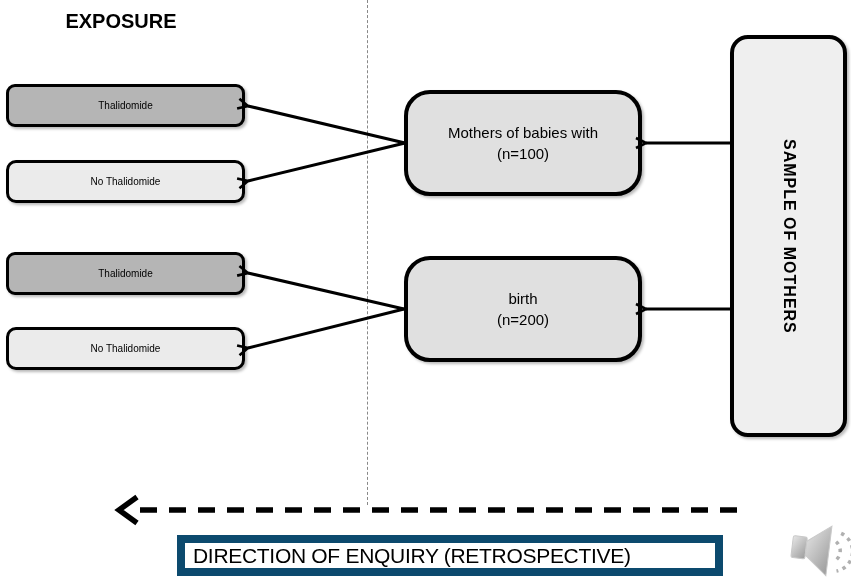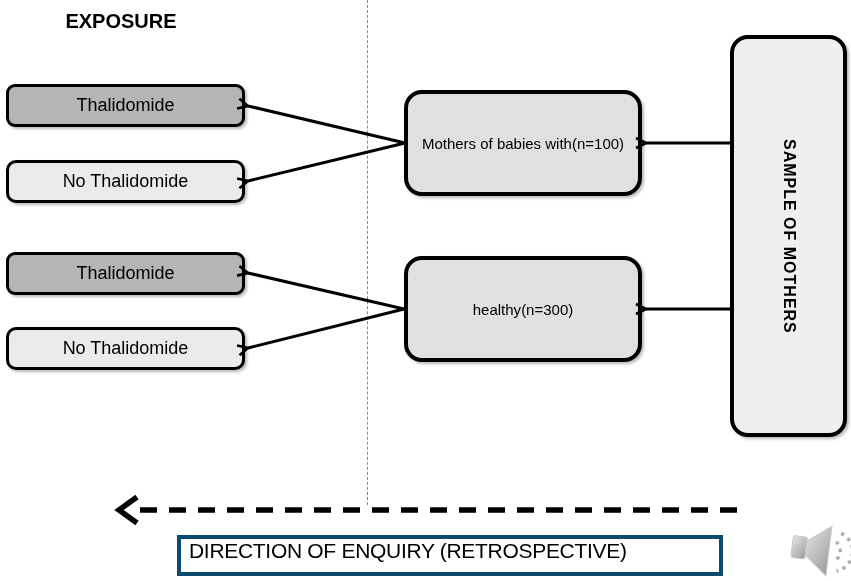--- a/index.html
+++ b/index.html
@@ -12,50 +12,50 @@
     position:absolute; font-weight:bold; font-size:20px; line-height:24px;
     text-align:center; letter-spacing:0px;
   }
   .hdr-exposure { left:21px; top:9px; width:200px; }
   .hdr-outcome  { left:423px; top:3px; width:200px; }
   .box {
     position:absolute; border:3px solid #000; display:flex;
     align-items:center; justify-content:center; text-align:center;
     box-shadow:2px 2px 3px rgba(0,0,0,0.28);
   }
-  .exp-box { left:6px; width:239px; height:43px; border-radius:9px; font-size:18px; }
+  .exp-box { left:6px; width:239px; height:43px; border-radius:9px; font-size:10px; }
   .exp-dark  { background:#b5b5b5; }
   .exp-light { background:#ebebeb;border-radius:10px; }
   .exp-1 { top:84px; }
   .exp-2 { top:160px; }
   .exp-3 { top:252px; }
   .exp-4 { top:327px; }
   .out-box {
-    left:404px; width:238px; height:106px; border-radius:18px;
+    left:404px; width:238px; height:106px; border-radius:26px;
     border-width:4px; background:#e0e0e0; font-size:15px; line-height:21px;
-    flex-direction:row;
+    flex-direction:column;
   }
   .out-1 { top:90px; }
   .out-2 { top:256px; }
   .sample-box {
     left:730px; top:35px; width:117px; height:402px; border-radius:18px;
     border-width:4px; background:#efefef;
   }
   .sample-text {
     writing-mode:vertical-rl; font-weight:bold; font-size:16px;
     letter-spacing:1px; white-space:nowrap;
   }
   .divider {
     position:absolute; left:367px; top:0; height:505px; width:0;
     border-left:1px dashed #888;
   }
   .arrow-layer { position:absolute; left:0; top:0; width:851px; height:581px; pointer-events:none; }
   .dir-box {
     position:absolute; left:177px; top:535px; width:546px; height:41px;
-    border:4px solid #0c4a6e; background:#fff; display:flex; 
+    border:8px solid #0c4a6e; background:#fff; display:flex; align-items:center;
     padding-left:8px; font-size:21px; letter-spacing:-0.3px; white-space:nowrap;
   }
   .audio-icon { position:absolute; left:773px; top:513px; width:78px; height:68px; cursor:pointer; }
 </style>
 </head>
 <body>
 
 <div class="stage">
 
   <div class="hdr hdr-exposure">EXPOSURE</div>
@@ -73,22 +73,22 @@
   </div>
   <div class="box exp-box exp-light exp-4">
     <span>No Thalidomide</span>
   </div>
 
   <div class="box out-box out-1">
     <div>Mothers of babies with</div>
     <div>(n=100)</div>
   </div>
   <div class="box out-box out-2">
-    <div>healthy</div>
-    <div>(n=300)</div>
+    <div>birth</div>
+    <div>(n=200)</div>
   </div>
 
   <div class="box sample-box">
     <span class="sample-text">SAMPLE OF MOTHERS</span>
   </div>
 
   <svg class="arrow-layer" width="851" height="581" viewBox="0 0 851 581" xmlns="http://www.w3.org/2000/svg">
     <defs>
       <marker id="ah" markerUnits="userSpaceOnUse" markerWidth="14" markerHeight="14" viewBox="0 0 14 14" refX="2" refY="7" orient="auto">
         <path d="M12 2 L2 7 L12 12" fill="none" stroke="#000" stroke-width="2.6"></path>

